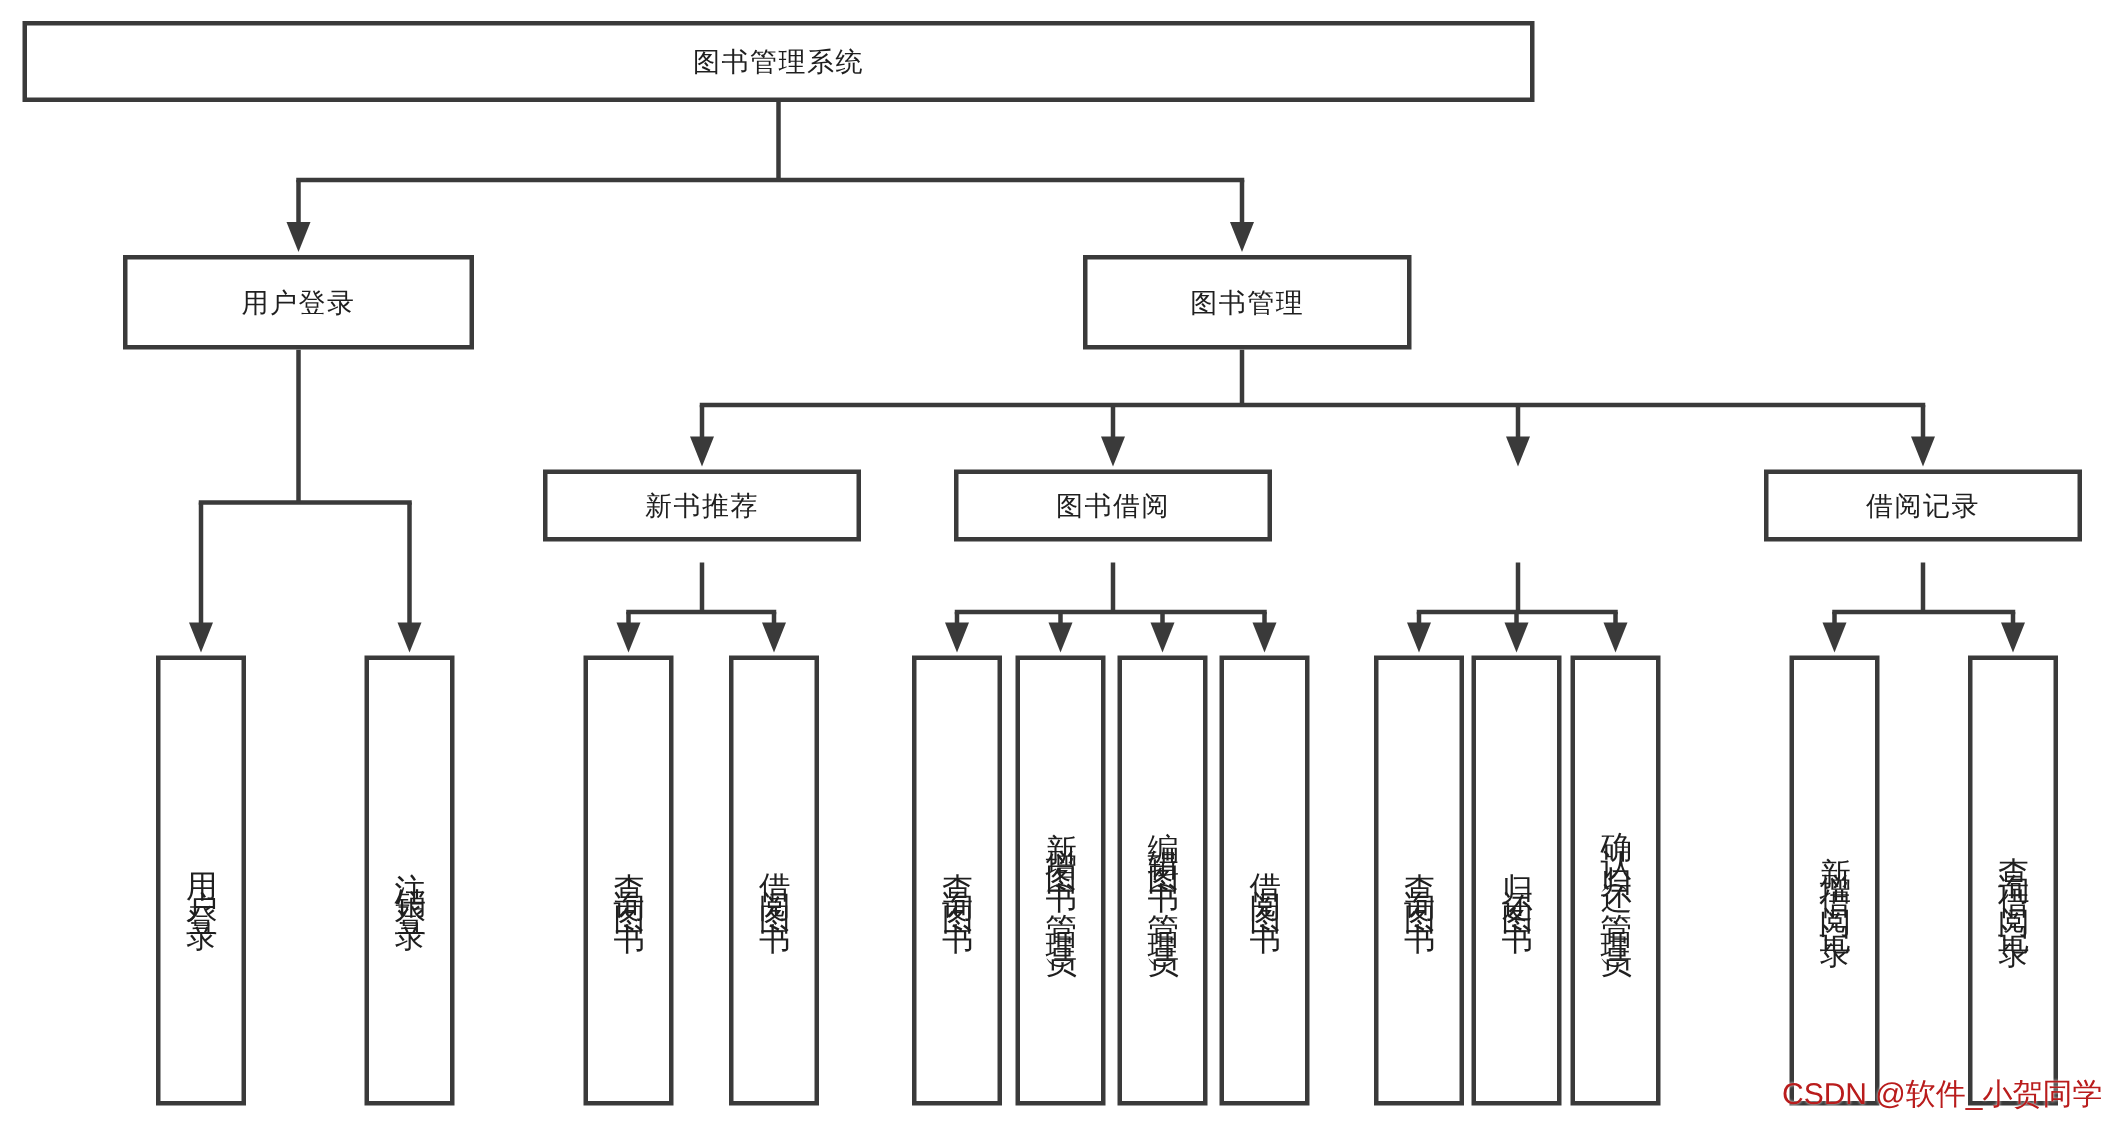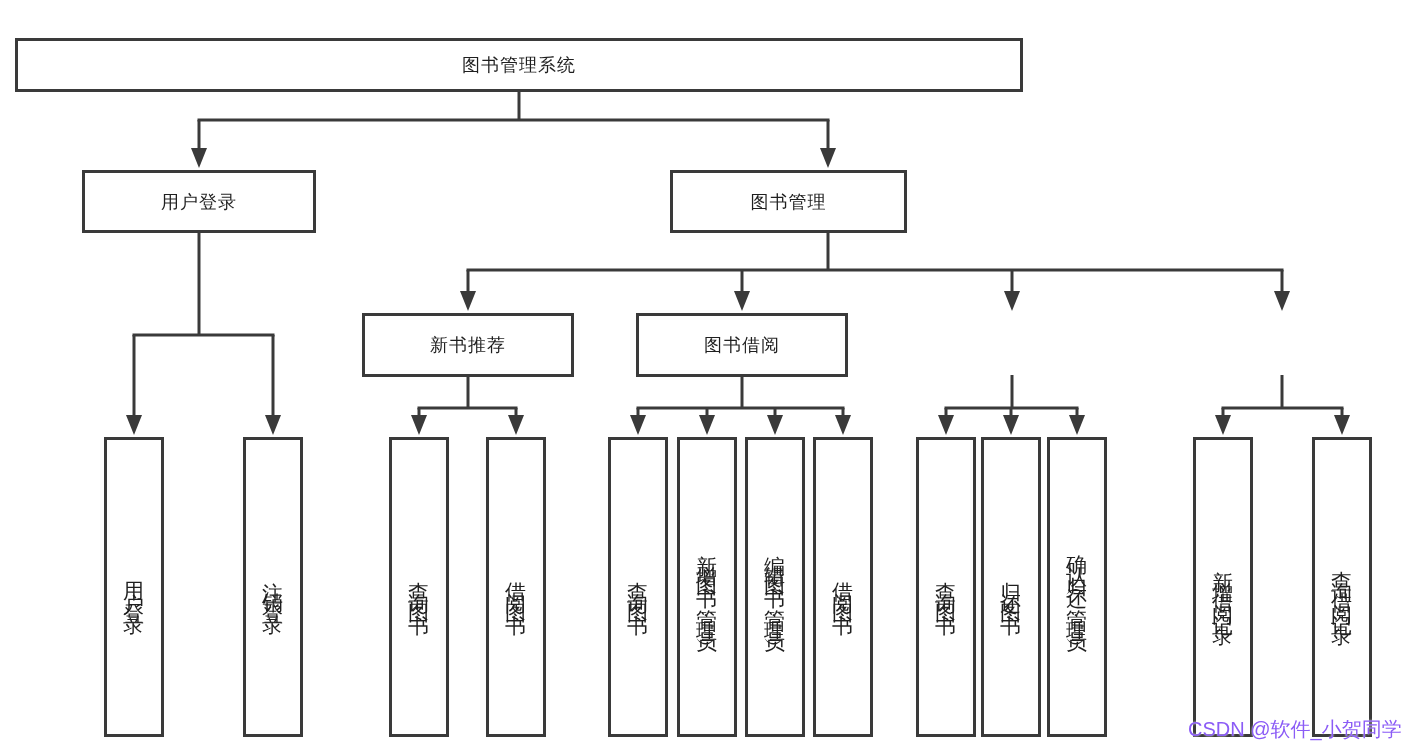--- a/index.html
+++ b/index.html
@@ -30,24 +30,24 @@
     display: flex;
     align-items: center;
     justify-content: center;
     color: #1f1f1f;
   }
   .node .hlabel {
     font-size: 18px;
     letter-spacing: 1px;
     white-space: nowrap;
   }
-  .root-box   { left: 15px;  top: 14px;  width: 1008px; height: 54px; margin-top: 24px; }
+  .root-box   { left: 15px;  top: 14px;  width: 1008px; height: 54px; }
   .l2-a       { left: 82px;  top: 170px; width: 234px;  height: 63px; }
-  .l2-b       { left: 670px; top: 170px; width: 237px;  height: 63px; align-items: center; }
-  .l3         { top: 313px;  width: 212px; height: 64px; }
+  .l2-b       { left: 722px; top: 170px; width: 219px;  height: 63px; align-items: center; }
+  .l3         { top: 313px;  width: 212px; height: 48px; }
   .l3-a { left: 362px; }
   .l3-b { left: 636px; align-items: center; }
   .l3-c { left: 906px; }
   .l3-d { left: 1176px; }
   .leaf {
     top: 437px;
     width: 60px;
     height: 300px;
   }
   .leaf .vlabel {
@@ -69,21 +69,21 @@
   .leaf-9  { left: 916px; }
   .leaf-10 { left: 981px; }
   .leaf-11 { left: 1047px; }
   .leaf-12 { left: 1193px; }
   .leaf-13 { left: 1312px; }
   #watermark {
     position: absolute;
     left: 1188px;
     top: 716px;
     font-size: 20px;
-    color: #8b5cf6;
+    color: #b91c1c;
     white-space: nowrap;
     text-shadow: 0 0 2px #ffffff;
     z-index: 10;
   }
   line   { stroke: #3a3a3a; stroke-width: 3; }
   polygon{ fill: #3a3a3a; }
 </style>
 </head>
 <body>
 
@@ -161,20 +161,23 @@
   <div class="node l2-b">
     <span class="hlabel">图书管理</span>
   </div>
 
   <div class="node l3 l3-a">
     <span class="hlabel">新书推荐</span>
   </div>
   <div class="node l3 l3-b">
     <span class="hlabel">图书借阅</span>
   </div>
+  <div class="node l3 l3-d">
+    <span class="hlabel">借阅记录</span>
+  </div>
 
   <div class="node leaf leaf-1">
     <span class="vlabel">用户登录</span>
   </div>
   <div class="node leaf leaf-2">
     <span class="vlabel">注销登录</span>
   </div>
 
   <div class="node leaf leaf-3">
     <span class="vlabel">查询图书</span>

